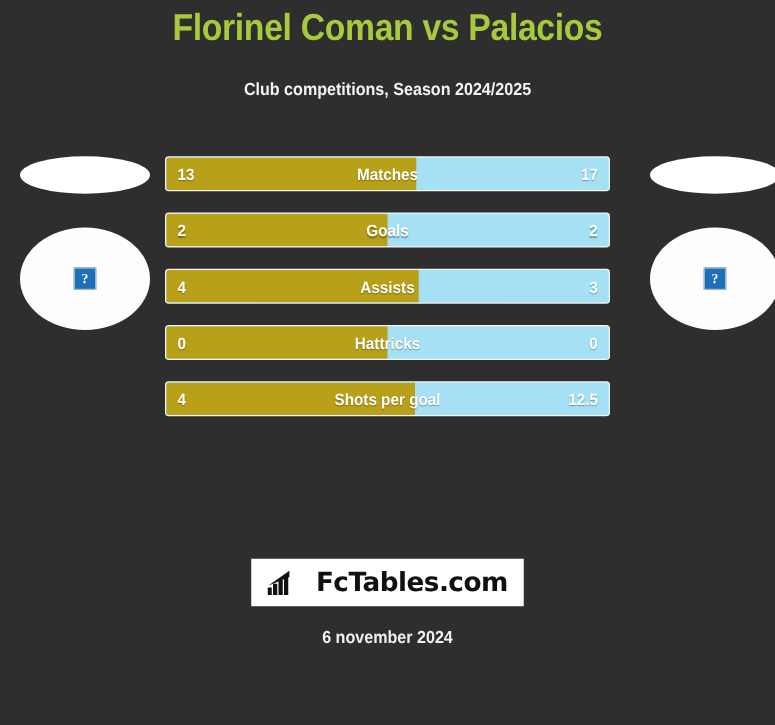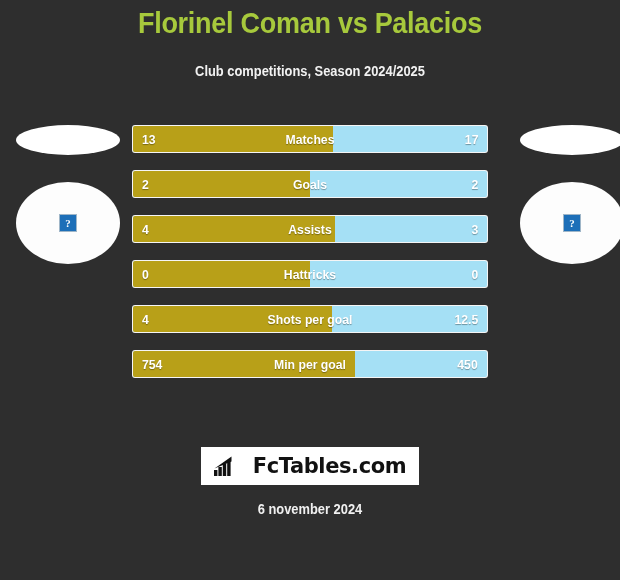--- a/index.html
+++ b/index.html
@@ -199,26 +199,20 @@
     </div>
 
 
     <div class="bar-row">
       <div class="bar-fill" style="width: 56.1%;"></div>
       <div class="bar-val home">4</div>
       <div class="bar-label">Shots per goal</div>
       <div class="bar-val away">12.5</div>
     </div>
 
-    <div class="bar-row">
-      <div class="bar-fill" style="width: 62.6%;"></div>
-      <div class="bar-val home">754</div>
-      <div class="bar-label">Min per goal</div>
-      <div class="bar-val away">450</div>
-    </div>
 
   </div>
 
   <div class="logo-box">
     <svg class="logo-mark" viewBox="0 0 22 20">
       <rect x="0" y="14" width="3.4" height="6" fill="#111111"></rect>
       <rect x="4.4" y="11" width="3.4" height="9" fill="#111111"></rect>
       <rect x="8.8" y="7.5" width="3.4" height="12.5" fill="#111111"></rect>
       <rect x="13.2" y="4" width="3.4" height="16" fill="#111111"></rect>
       <polygon points="0.5,12.5 17.5,0.5 17.5,5.5" fill="#111111"></polygon>

